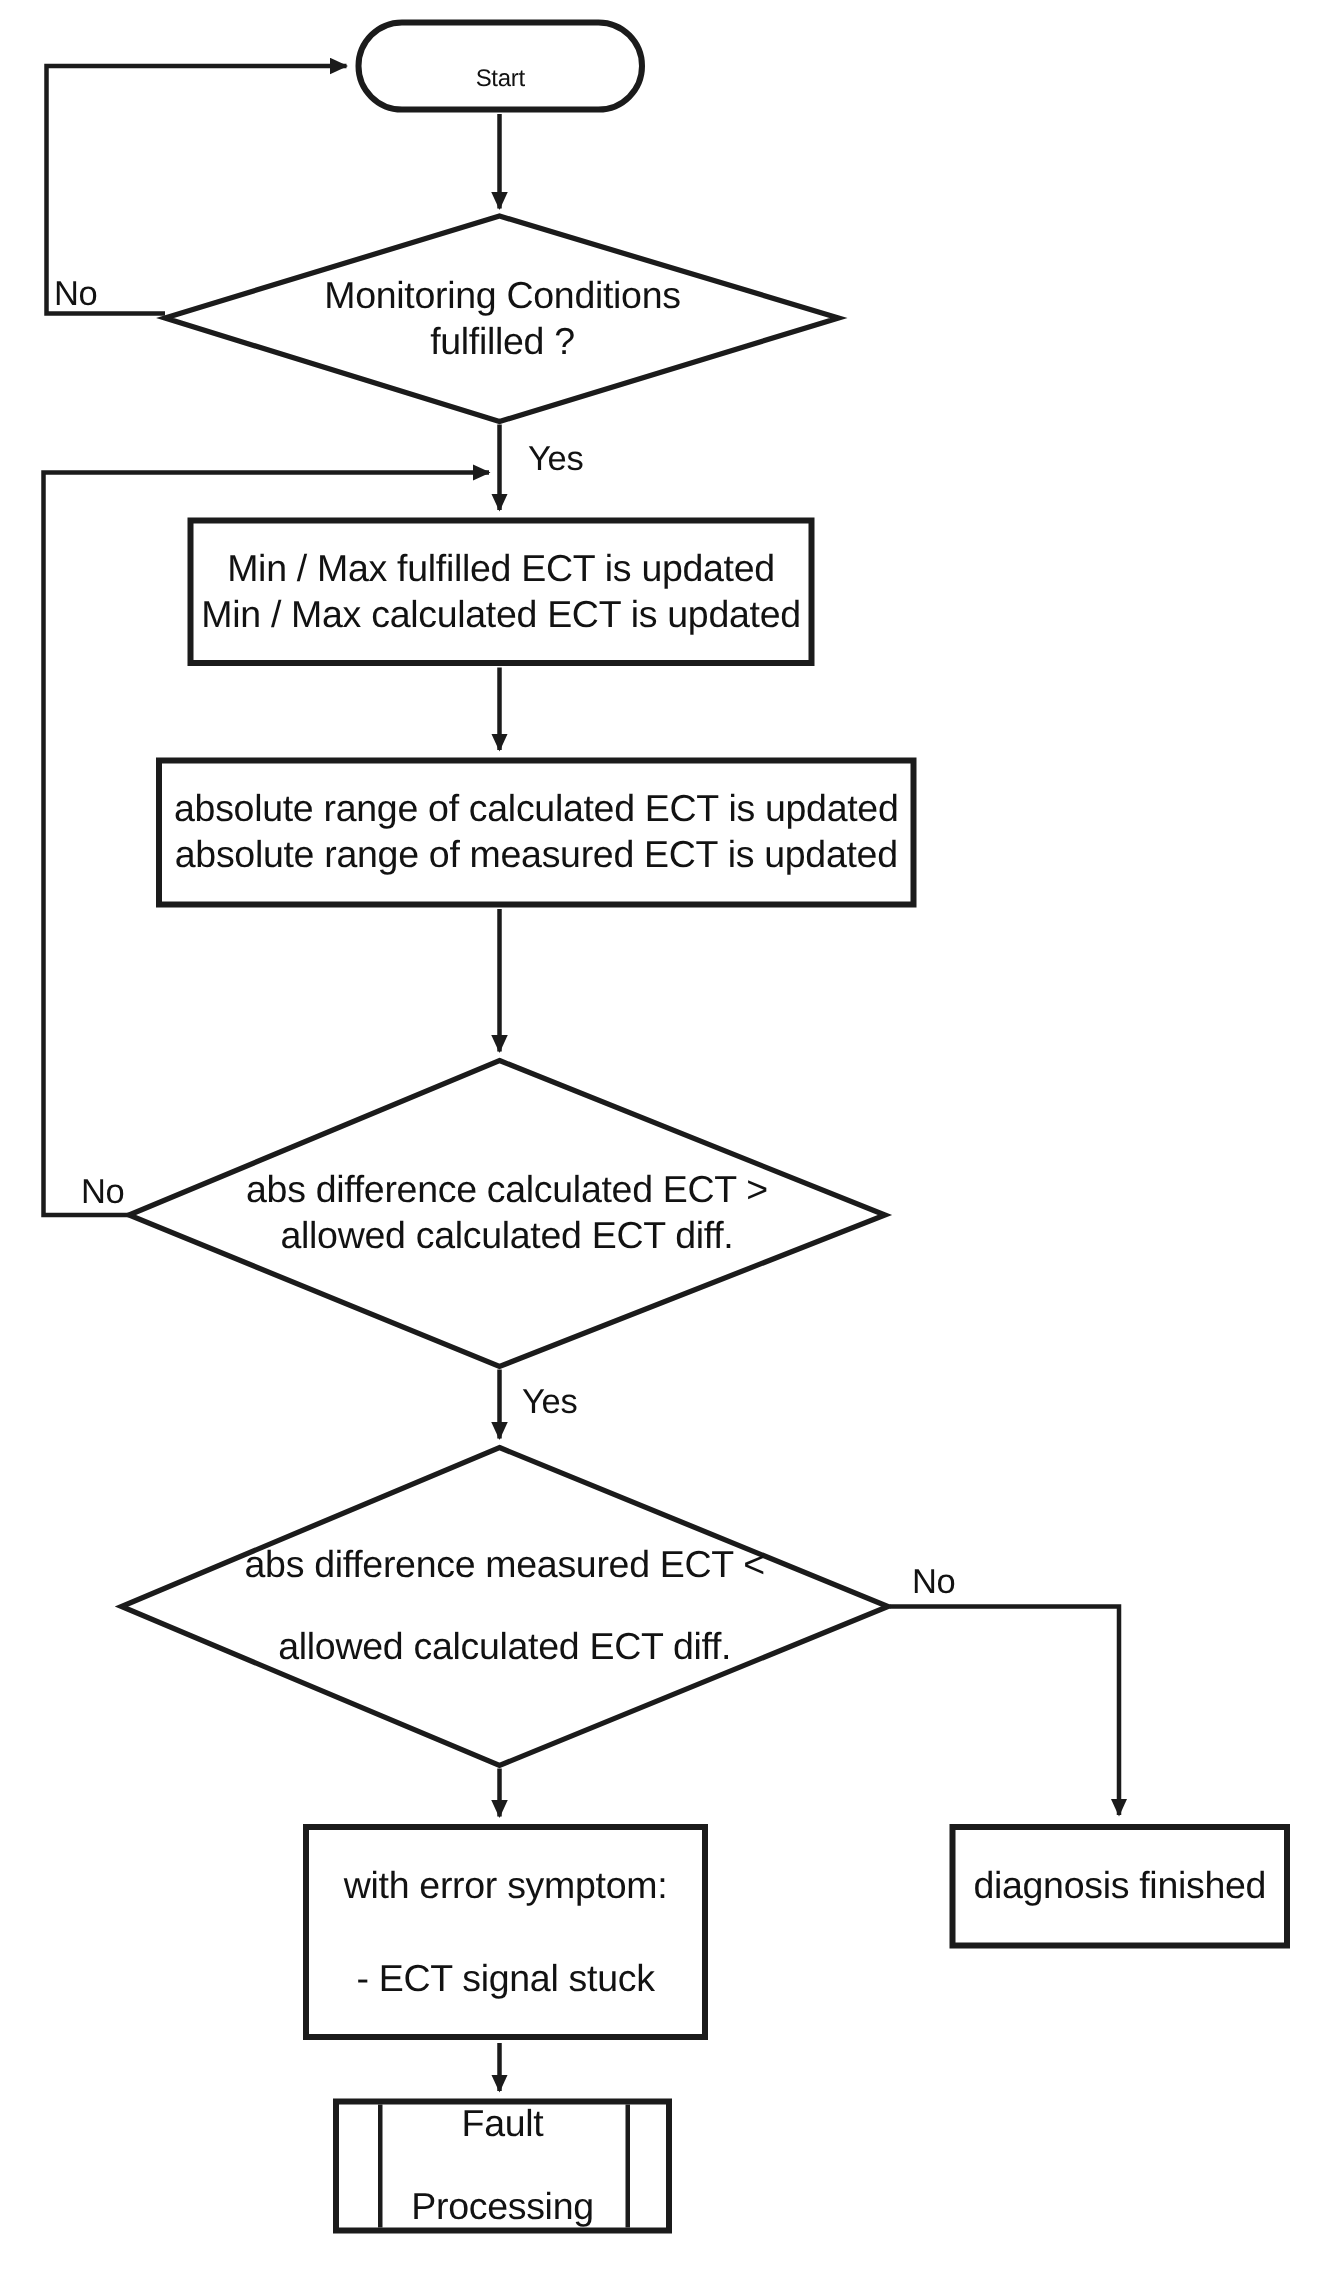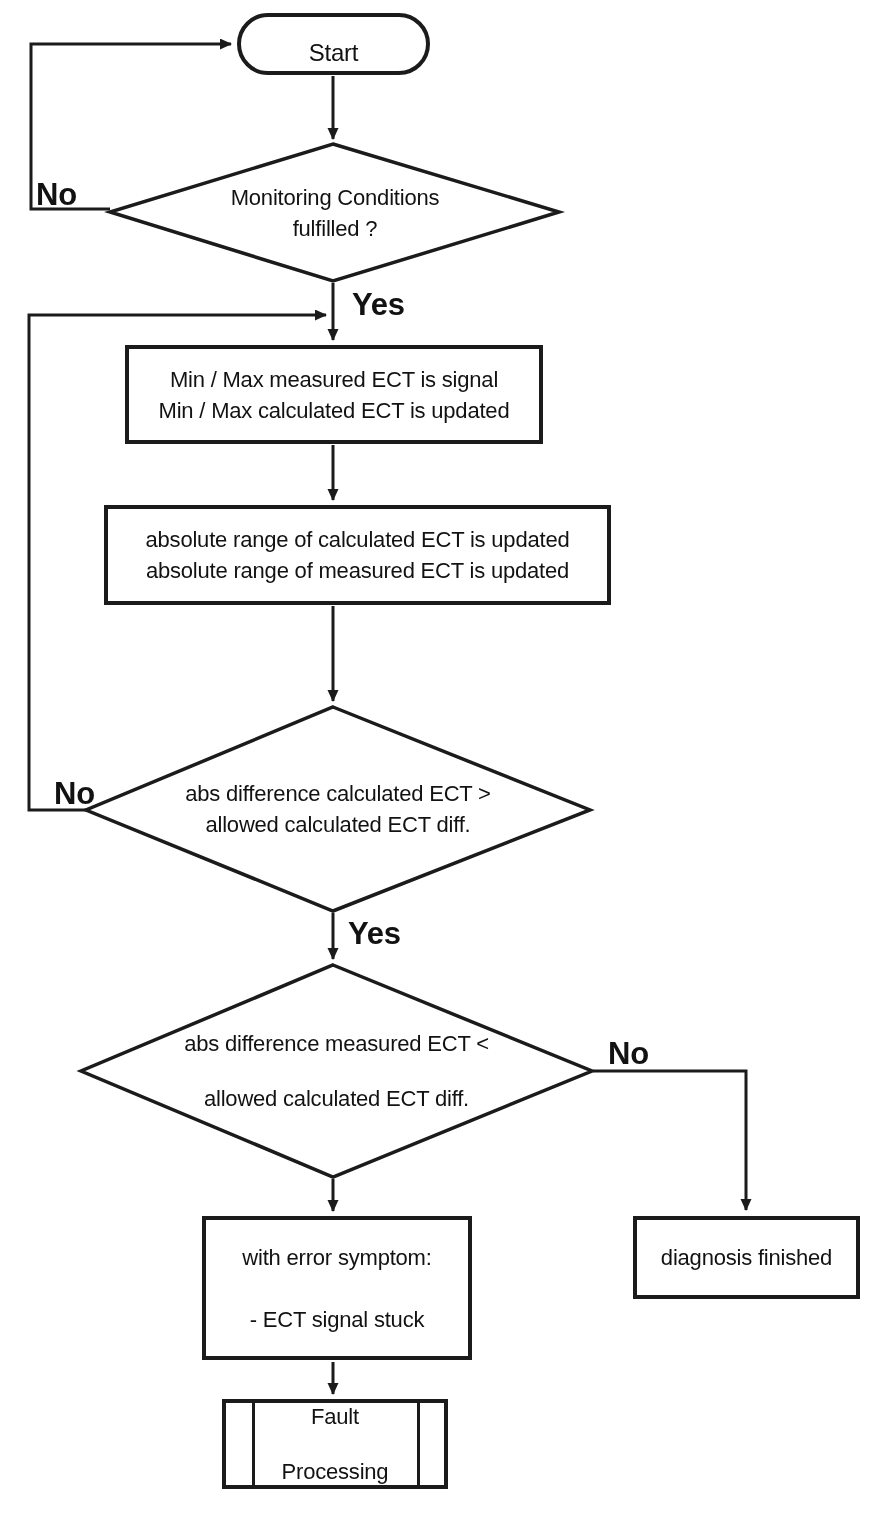--- a/index.html
+++ b/index.html
@@ -47,36 +47,35 @@
   }
   .dtext {
     position: absolute;
     display: flex;
     flex-direction: column;
     justify-content: center;
     align-items: center;
     text-align: center;
   }
   .line {
-    font-size: 22px;
+    font-size: 25px;
     line-height: 31px;
     min-height: 31px;
     white-space: nowrap;
     letter-spacing: -0.2px;
   }
   .terminator .line {
-    font-size: 24px;
+    font-size: 16px;
     margin-top: 17px;
   }
   .elabel {
     position: absolute;
-    font-size: 31px;
+    font-size: 23px;
     line-height: 24px;
     letter-spacing: -0.2px;
-    font-weight: bold;
   }
   .ppbar {
     position: absolute;
     top: 0;
     bottom: 0;
     width: 3px;
     background: #1b1b1b;
   }
 </style>
 </head>
@@ -110,21 +109,21 @@
   <div class="node terminator" style="left:237px;top:13px;width:193px;height:62px;">
     <div class="line">Start</div>
   </div>
 
   <div class="dtext" style="left:110px;top:144px;width:450px;height:138px;">
     <div class="line">Monitoring Conditions</div>
     <div class="line">fulfilled ?</div>
   </div>
 
   <div class="node" style="left:125px;top:345px;width:418px;height:99px;">
-    <div class="line">Min / Max measured ECT is signal</div>
+    <div class="line">Min / Max fulfilled ECT is updated</div>
     <div class="line">Min / Max calculated ECT is updated</div>
   </div>
 
   <div class="node" style="left:104px;top:505px;width:507px;height:100px;">
     <div class="line">absolute range of calculated ECT is updated</div>
     <div class="line">absolute range of measured ECT is updated</div>
   </div>
 
   <div class="dtext" style="left:86px;top:707px;width:504px;height:204px;text-align:right;">
     <div class="line">abs difference calculated ECT &gt;</div>

